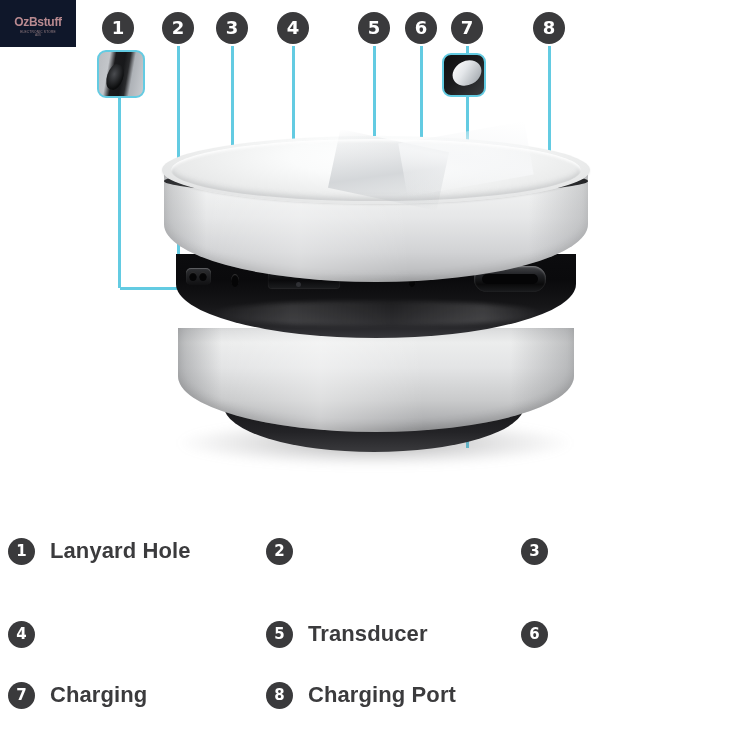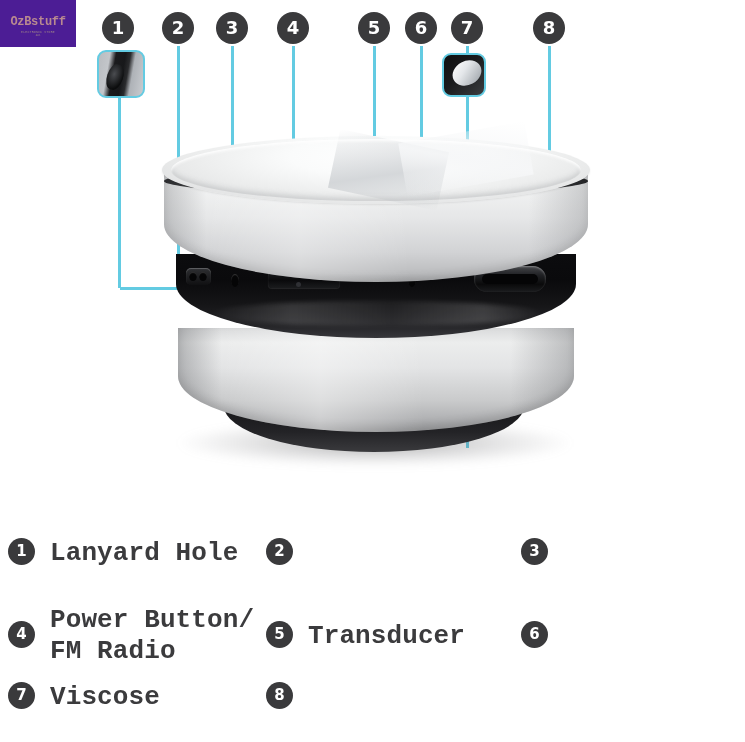--- a/index.html
+++ b/index.html
@@ -8,24 +8,23 @@
     background:#ffffff;
     font-family:"Liberation Sans", sans-serif;
     overflow:hidden;
     position:relative;
   }
   #stage{position:absolute;left:0;top:0;width:745px;height:742px;overflow:hidden;}
 
   
   .watermark{
     position:absolute;left:0;top:0;width:76px;height:47px;
-    background:#4c1d95;
+    background:#0f172a;
     display:flex;flex-direction:column;align-items:center;justify-content:center;
     overflow:hidden;
-    font-family:Liberation Mono, monospace;
   }
   .wm-brand{
     font-size:12px;font-weight:bold;color:#b98a90;
     letter-spacing:-0.3px;line-height:1;
     filter:blur(0.4px);
     margin-top:6px;
   }
   .wm-sub{
     font-size:3.2px;color:#9e8488;letter-spacing:.2px;line-height:1.5;
     margin-top:2px;filter:blur(0.2px);text-align:center;
@@ -198,23 +197,23 @@
   #legend{position:absolute;left:0;top:520px;width:745px;height:222px;}
   .lrow{position:absolute;left:0;width:745px;height:70px;}
   .litem{position:absolute;display:flex;align-items:flex-start;}
   .lbadge{
     width:27px;height:27px;border-radius:50%;background:#3a3a3c;color:#fff;
     display:flex;align-items:center;justify-content:center;
     font-size:15px;font-weight:bold;line-height:1;flex:0 0 auto;
     font-family:"DejaVu Sans", sans-serif;
   }
   .ltext{
-    margin-left:15px;color:#3b3b3d;font-size:26px;font-weight:bold;
+    margin-left:15px;color:#3b3b3d;font-size:22px;font-weight:bold;
     line-height:1.18;white-space:pre-line;letter-spacing:.1px;
-    font-family:Liberation Mono, monospace;
+    font-family:Liberation Sans, sans-serif;
   }
 </style>
 </head>
 <body>
 
 <div id="stage">
 
   <div class="watermark">
     <div class="wm-brand">OzBstuff</div>
     <div class="wm-sub">ELECTRONIC STORE</div>
@@ -291,36 +290,35 @@
         <div class="lbadge">2</div>
       </div>
       <div class="litem" style="left:521px;top:0;">
         <div class="lbadge">3</div>
       </div>
     </div>
 
     <div class="lrow" style="top:85px;">
       <div class="litem" style="left:8px;top:0;">
         <div class="lbadge" style="margin-top:16px;">4</div>
-        <div class="ltext">Power Button/
-FM Radio</div>
       </div>
       <div class="litem" style="left:266px;top:16px;">
         <div class="lbadge">5</div>
         <div class="ltext">Transducer</div>
       </div>
       <div class="litem" style="left:521px;top:16px;">
         <div class="lbadge">6</div>
       </div>
     </div>
 
     <div class="lrow" style="top:162px;">
       <div class="litem" style="left:8px;top:0;">
         <div class="lbadge">7</div>
-        <div class="ltext">Viscose</div>
+        <div class="ltext">Charging</div>
       </div>
       <div class="litem" style="left:266px;top:0;">
         <div class="lbadge">8</div>
+        <div class="ltext">Charging Port</div>
       </div>
     </div>
 
   </div>
 </div>
 
 </body></html>

